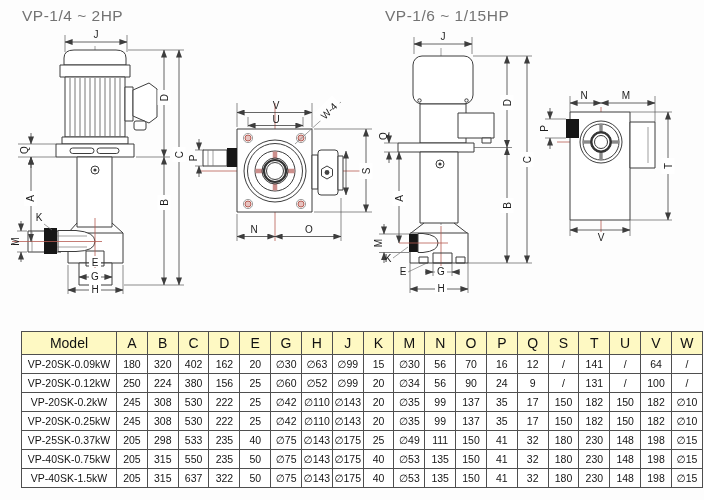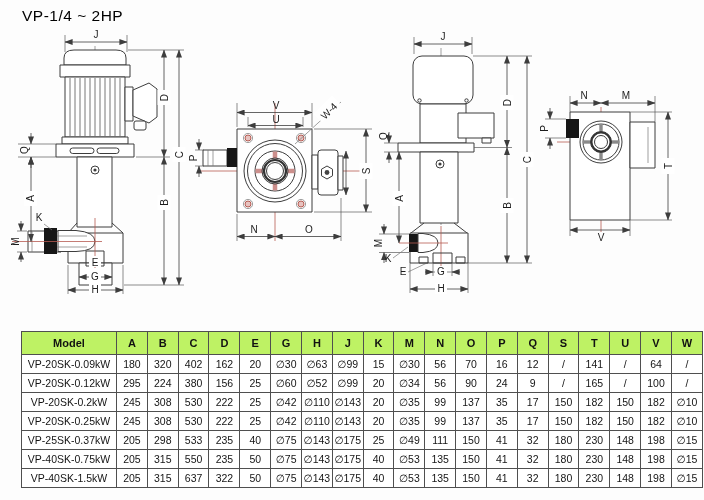--- a/index.html
+++ b/index.html
@@ -1,47 +1,48 @@
 <!DOCTYPE html>
 <html><head>
 <meta charset="utf-8">
 <style>
   html,body{margin:0;padding:0;background:#fff;}
   #stage{position:relative;width:704px;height:500px;background:#fdfdfd;overflow:hidden;
          font-family:"Liberation Sans",sans-serif;color:#1c1c1c;}
-  .title{position:absolute;font-size:15.5px;letter-spacing:.5px;color:#000000;}
+  .title{position:absolute;font-size:15.5px;letter-spacing:.5px;color:#737373;}
   #title-left{left:22px;top:7px;}
   #title-right{left:385px;top:7px;}
   svg{position:absolute;left:0;top:0;}
   svg text{font-family:"Liberation Sans",sans-serif;font-size:10px;fill:#1c1c1c;text-anchor:middle;}
   .ol{fill:none;stroke:#3d3d3d;stroke-width:1;stroke-linejoin:round;}
   .olw{fill:#ffffff;stroke:#3d3d3d;stroke-width:1;stroke-linejoin:round;}
   .thin{stroke:#777;stroke-width:.7;fill:none;}
   .ext{stroke:#5a5a5a;stroke-width:.7;}
   .dim{stroke:#3d3d3d;stroke-width:.8;marker-start:url(#arr);marker-end:url(#arr);}
   .dime{stroke:#3d3d3d;stroke-width:.8;marker-end:url(#arr);}
   .cl{stroke:#b65b52;stroke-width:.8;}
   .fin{stroke:#555;stroke-width:.8;}
   .blk{fill:#161616;stroke:none;}
   .wbg{fill:#fff;stroke:none;}
   .spoke{stroke:#cc8f8c;stroke-width:4.5;}
   .gspoke{stroke:#8a8a8a;stroke-width:3.4;}
   #spec-table{position:absolute;left:21px;top:331px;width:682px;border-collapse:collapse;
               table-layout:fixed;background:#fff;}
   #spec-table th,#spec-table td{border:1px solid #4f4f4f;text-align:center;padding:0;
               overflow:hidden;white-space:nowrap;}
-  #spec-table th{background:#bef264;font-size:11px;font-weight:bold;height:22px;color:#111;}
+  #spec-table th{background:#fef9c3;font-size:14px;font-weight:normal;height:22px;color:#111;}
   #spec-table td{font-size:10.5px;height:18px;color:#141414;}
 </style>
 </head>
 <body>
 
 <div id="stage">
 
   <div class="title" id="title-left">VP-1/4 ~ 2HP</div>
+  <div class="title" id="title-right">VP-1/6 ~ 1/15HP</div>
 
   <svg width="704" height="330" viewBox="0 0 704 330">
     <defs>
       <marker id="arr" markerWidth="8" markerHeight="6" refX="7.6" refY="3" orient="auto-start-reverse" markerUnits="userSpaceOnUse">
         <path d="M0,0L8,3L0,6Z" fill="#3d3d3d"></path>
       </marker>
     </defs>
 
     <g>
       <line class="thin" x1="95" y1="46" x2="95" y2="218"></line>
@@ -389,36 +390,36 @@
           <td>16</td>
           <td>12</td>
           <td>/</td>
           <td>141</td>
           <td>/</td>
           <td>64</td>
           <td>/</td>
         </tr>
         <tr>
           <td>VP-20SK-0.12kW</td>
-          <td>295</td>
+          <td>250</td>
           <td>224</td>
           <td>380</td>
           <td>156</td>
           <td>25</td>
           <td>∅60</td>
           <td>∅52</td>
           <td>∅99</td>
           <td>20</td>
           <td>∅34</td>
           <td>56</td>
           <td>90</td>
           <td>24</td>
           <td>9</td>
           <td>/</td>
-          <td>165</td>
+          <td>131</td>
           <td>/</td>
           <td>100</td>
           <td>/</td>
         </tr>
         <tr>
           <td>VP-20SK-0.2kW</td>
           <td>245</td>
           <td>308</td>
           <td>530</td>
           <td>222</td>

